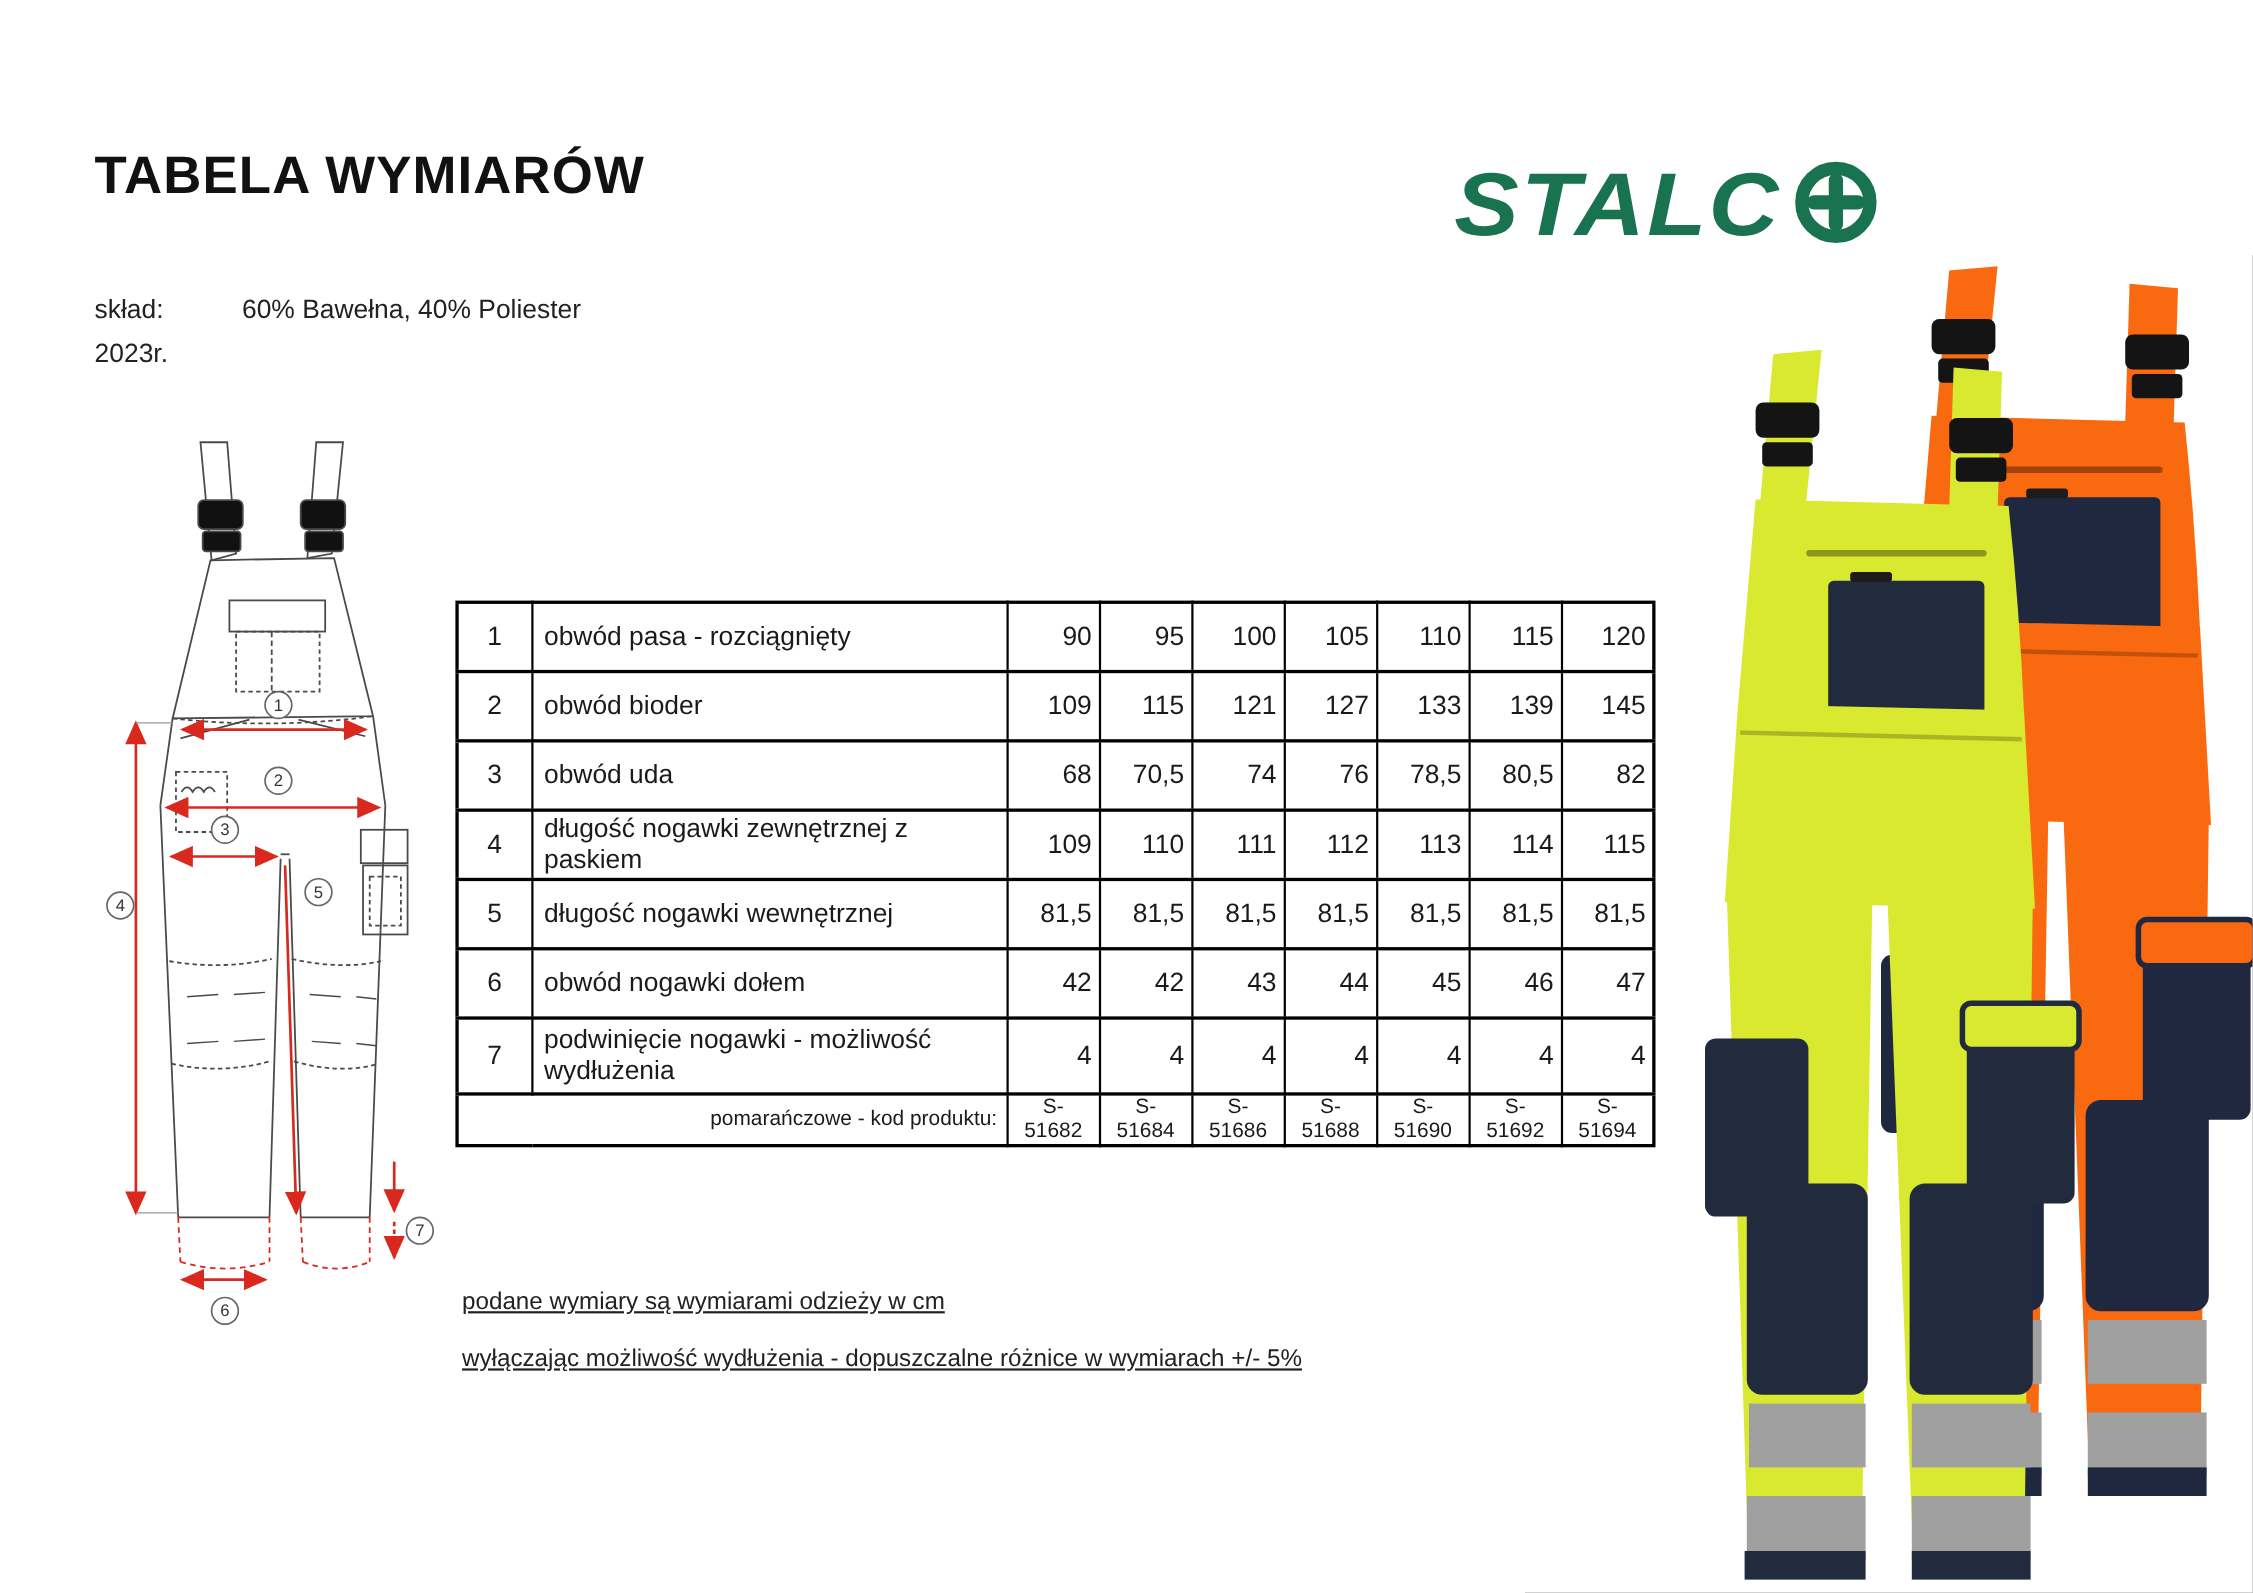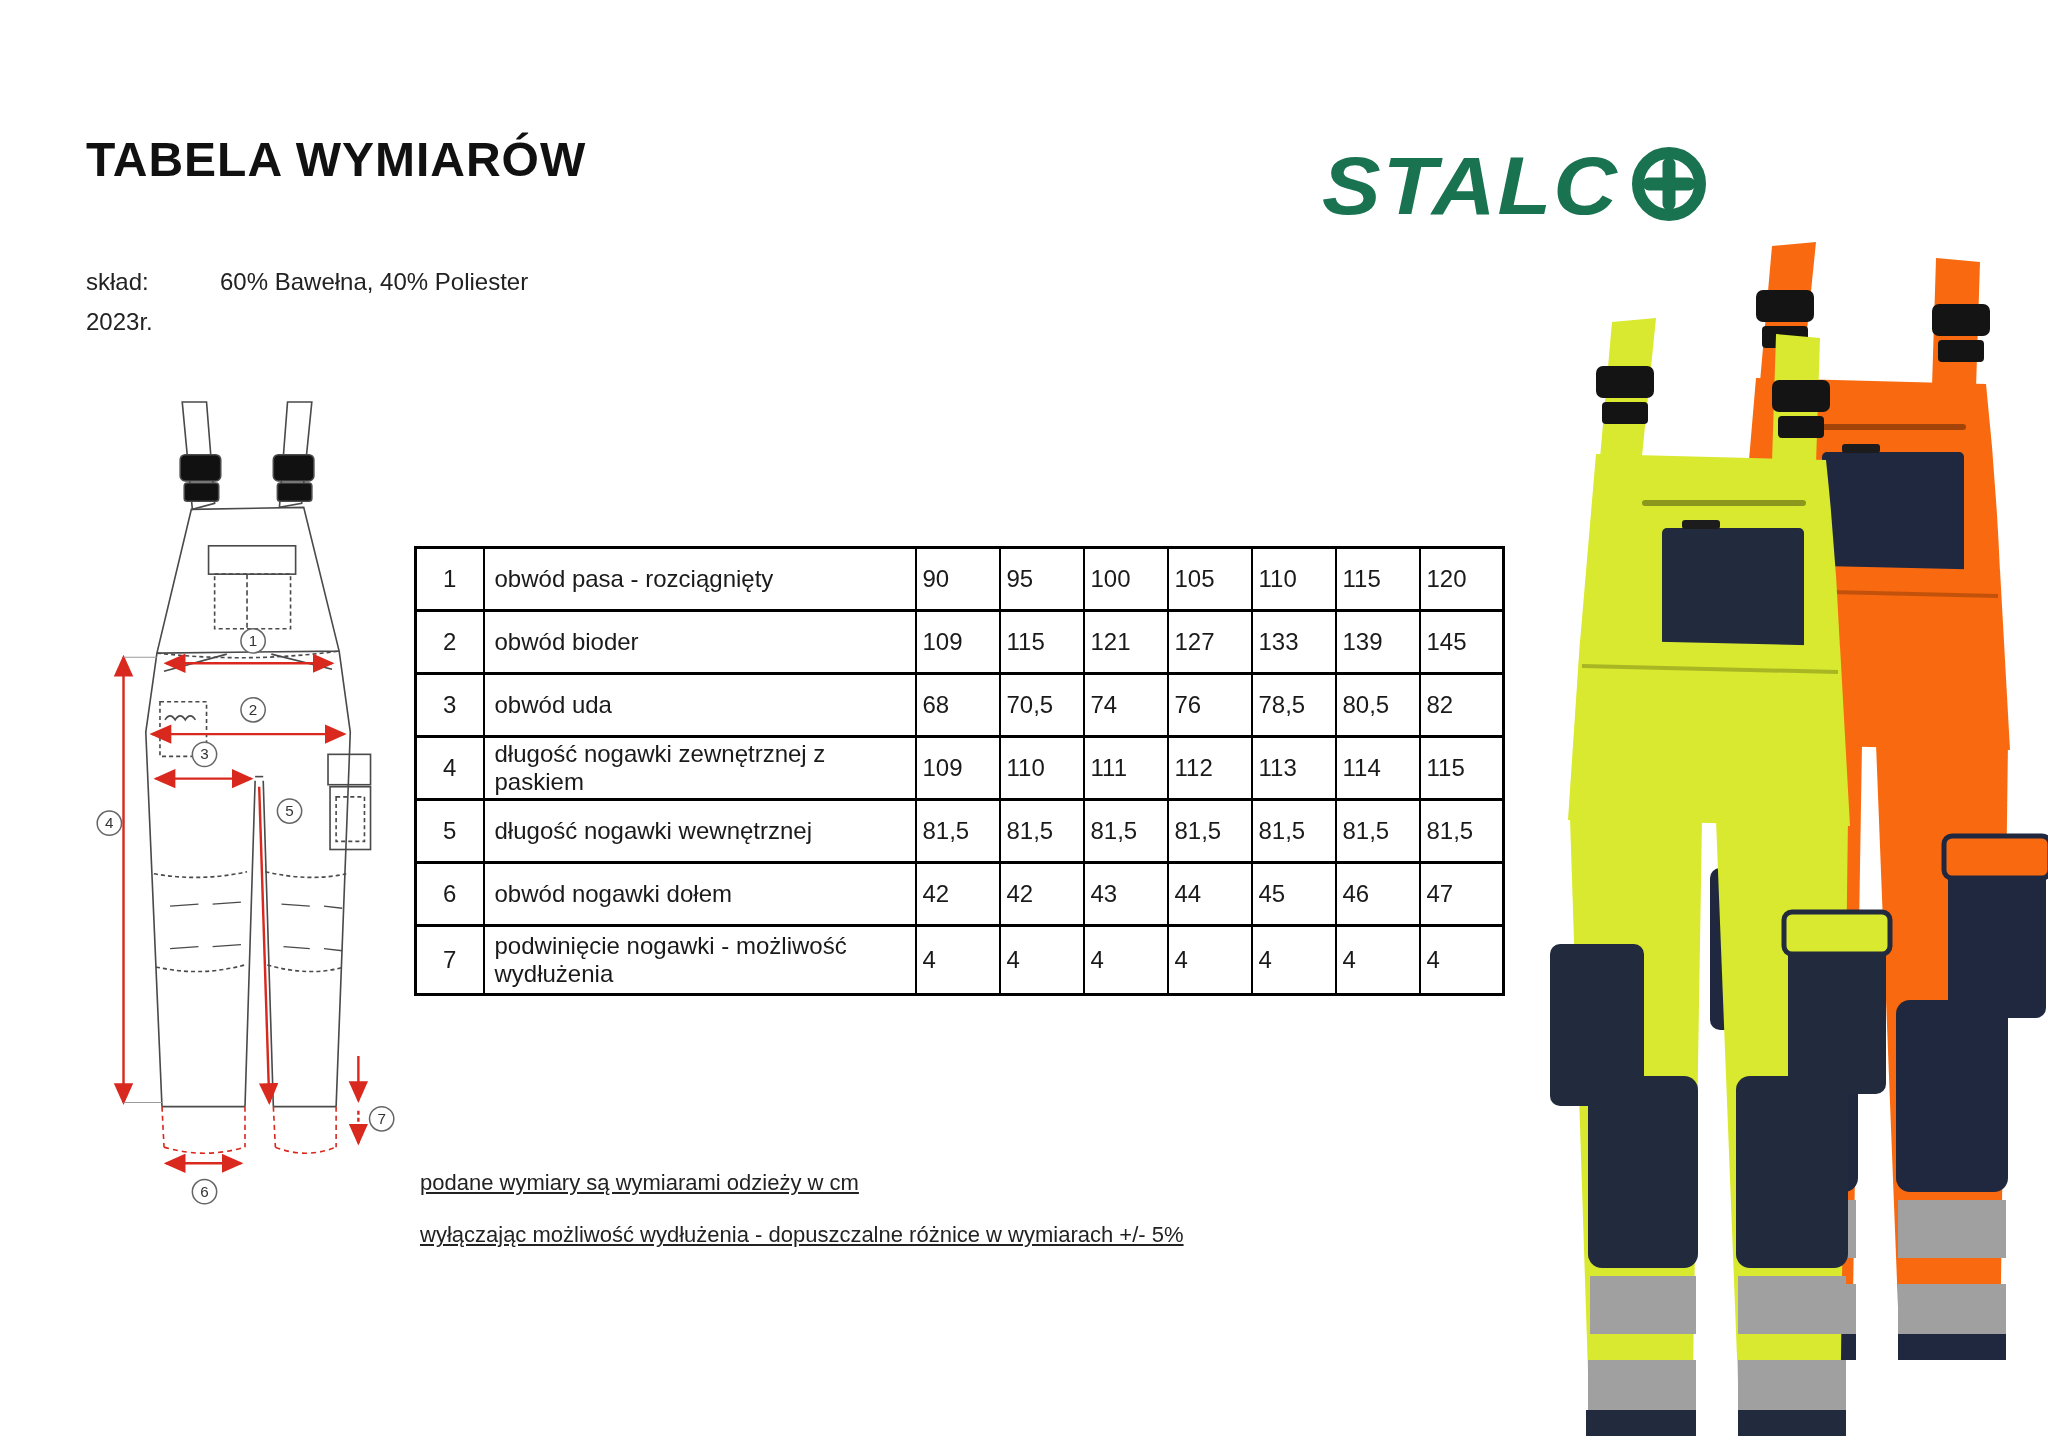--- a/index.html
+++ b/index.html
@@ -33,21 +33,21 @@
     border:2px solid #000;padding:0 6px;overflow:hidden;
   }
   .size-table tr{border-top:3px solid #000;border-bottom:3px solid #000;}
   .size-table{border:3px solid #000;}
   .size-table th{
     background:#e5eedd;font-size:25px;font-weight:700;text-align:center;height:78px;
   }
   .size-table td{font-size:24px;height:60px;}
   .size-table td.num{text-align:center;}
   .size-table td.label{text-align:left;padding-left:10px;line-height:1.15;}
-  .size-table td.val{text-align:left;}
+  .size-table td.val{text-align:right;}
   .size-table tr.row7 td{height:66px;}
   .size-table tr.coderow td{height:36px;font-size:19px;}
   .size-table td.codelabel{text-align:right;padding-right:8px;font-size:20px;}
   .size-table td.code{text-align:center;}
   
   .footnotes{position:absolute;left:420px;top:1170px;font-size:22px;color:#222;text-decoration:underline;}
   .footnotes .note{margin-bottom:26px;}
   
   .diagram{position:absolute;left:90px;top:398px;}
   .photo{position:absolute;left:1528px;top:228px;}
@@ -250,20 +250,30 @@
       <td class="num">7</td>
       <td class="label">podwinięcie nogawki - możliwość wydłużenia</td>
       <td class="val">4</td>
       <td class="val">4</td>
       <td class="val">4</td>
       <td class="val">4</td>
       <td class="val">4</td>
       <td class="val">4</td>
       <td class="val">4</td>
     </tr>
+    <tr class="coderow">
+      <td class="codelabel" colspan="2">pomarańczowe - kod produktu:</td>
+      <td class="code">S-51682</td>
+      <td class="code">S-51684</td>
+      <td class="code">S-51686</td>
+      <td class="code">S-51688</td>
+      <td class="code">S-51690</td>
+      <td class="code">S-51692</td>
+      <td class="code">S-51694</td>
+    </tr>
   </tbody>
     </table>
 
   <div class="footnotes">
     <div class="note">podane wymiary są wymiarami odzieży w cm</div>
     <div class="note">wyłączając możliwość wydłużenia - dopuszczalne różnice w wymiarach +/- 5%</div>
   </div>
 
   <div class="photo">
     <svg width="520" height="1210" viewBox="0 0 520 1210">

